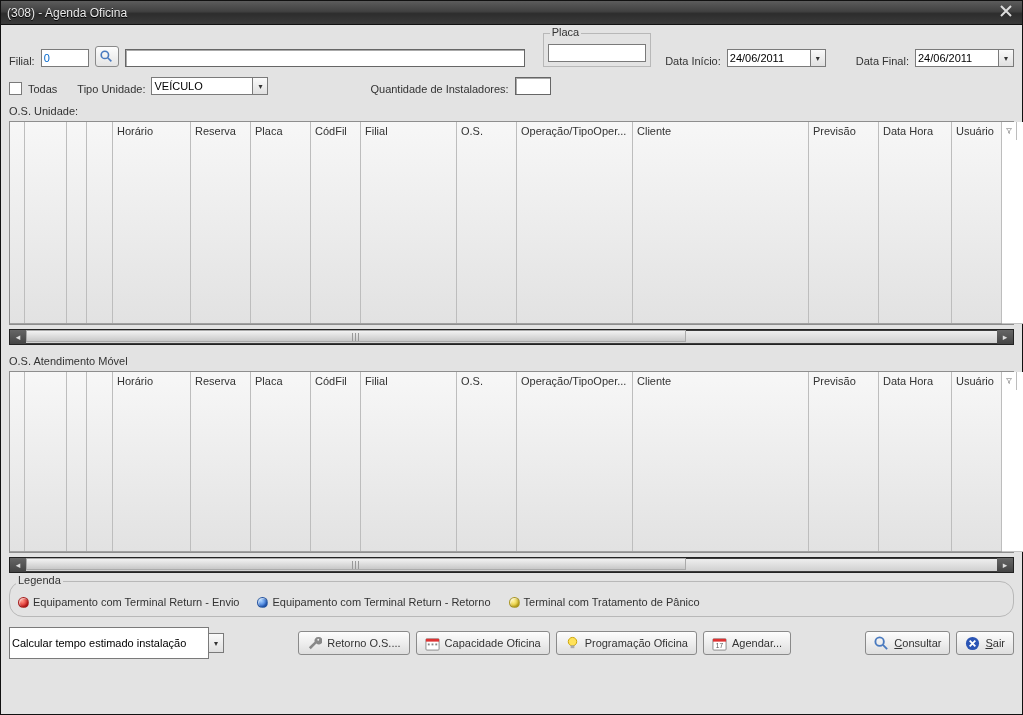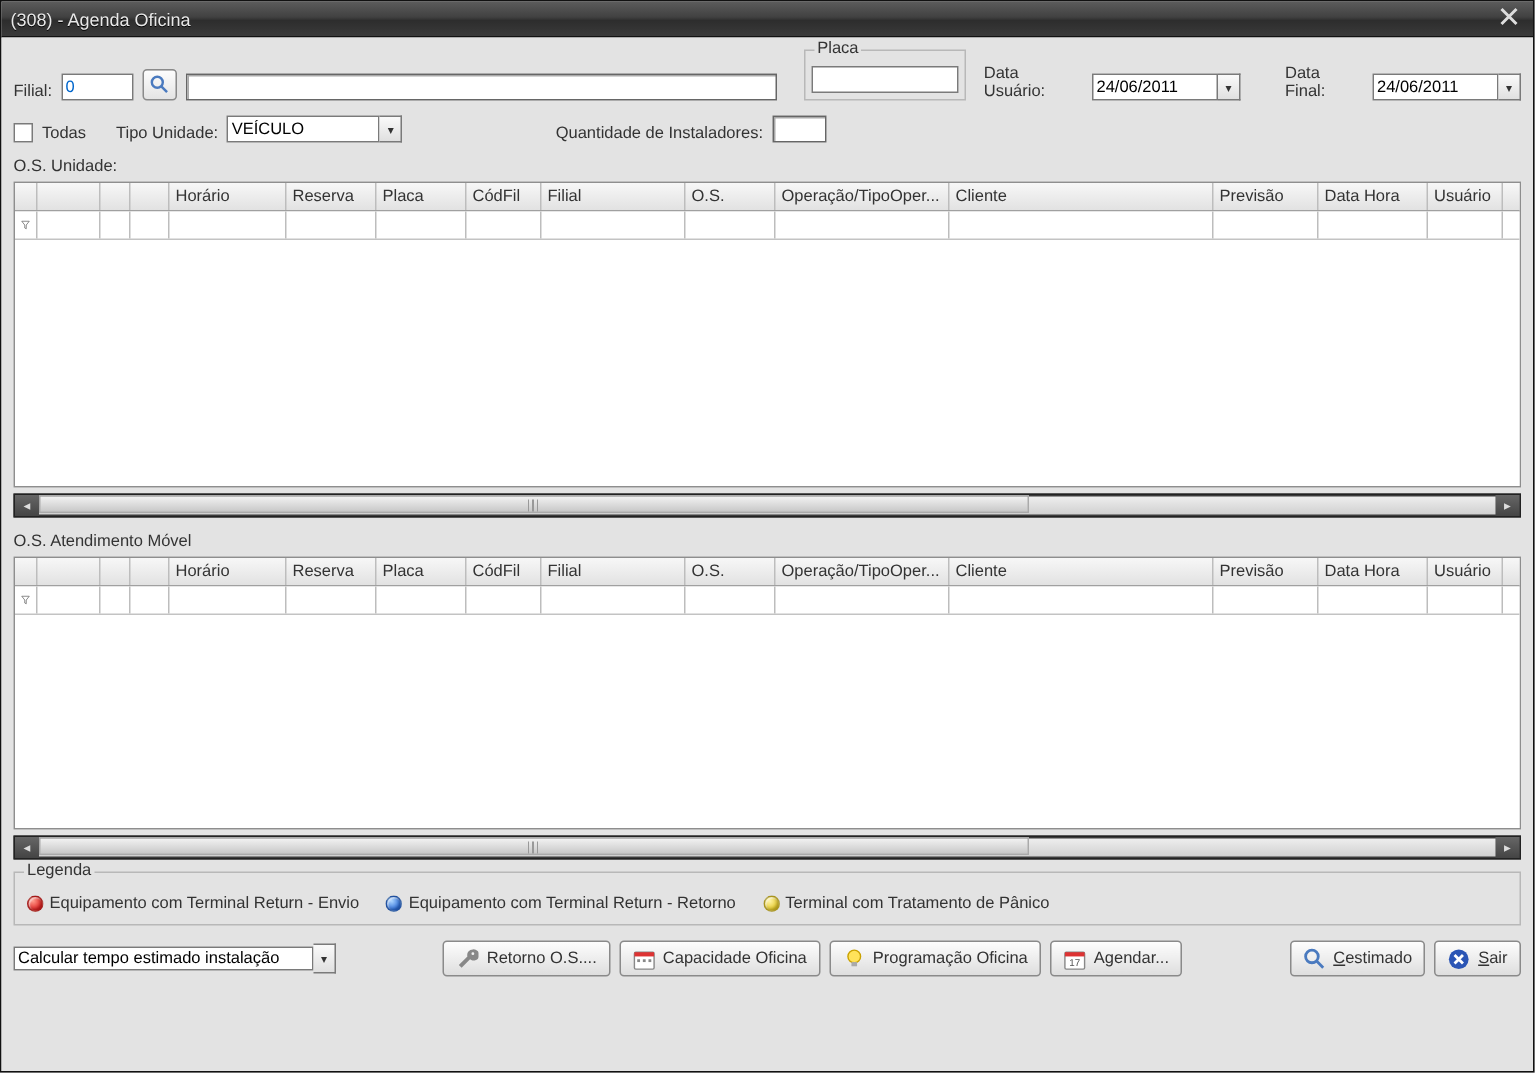--- a/index.html
+++ b/index.html
@@ -34,21 +34,21 @@
     width:24px; height:21px; display:inline-flex; align-items:center; justify-content:center;
     border:1px solid #8a8a8a; background:linear-gradient(#fdfdfd,#e4e4e4); cursor:pointer; border-radius:3px;
   }
   .mag-icon svg { width:13px; height:13px; }
 
   .checkbox { width:13px; height:13px; border:1px solid #7a7a7a; background:#fff; }
 
   .section-label { margin-top:6px; font-size:11px; }
 
   
-  .grid { display:flex; flex-direction:column; border:1px solid #8e8e8e; background:#fff; }
+  .grid { display:flex; flex-direction:row; border:1px solid #8e8e8e; background:#fff; }
   .gridhead { display:flex; background:linear-gradient(#f7f7f7,#e2e2e2); border-bottom:1px solid #a0a0a0; }
   .gridhead .th, .gridfilter .th {
     border-right:1px solid #bdbdbd; padding:3px 4px; font-size:11px; white-space:nowrap; overflow:hidden;
   }
   .gridfilter { display:flex; border-bottom:1px solid #c3c3c3; background:#fff;}
   .gridfilter .th { height:18px; padding:2px 4px; }
   .gridfilter .filtericon { display:flex; align-items:center; justify-content:center;}
   .gridbody { flex:1; background:#fff; }
   
   
@@ -118,21 +118,21 @@
       </span>
       <input class="text sunken" style="width: 400px;">
 
       <div class="fieldgroup" style="margin-left:12px;">
         <span class="legend">Placa</span>
         <input class="text" style="width: 98px;" value="">
       </div>
 
       <span class="spacer"></span>
 
-      <span class="label">Data Usuário:</span>
+      <span class="label">Data Início:</span>
       <span class="sel-date-wrap">
         <input readonly="" class="text sel-date" value="24/06/2011" style="">
         <span class="dd-btn">▾</span>
       </span>
 
       <span style="width:18px;"></span>
 
       <span class="label">Data Final:</span>
       <span class="sel-date-wrap">
         <input readonly="" class="text sel-date" value="24/06/2011" style="">
@@ -251,41 +251,41 @@
     <div class="hscroll">
       <div class="btn">◂</div>
       <div class="track">
           <div class="thumb">
             <div class="grip"></div>
           </div>
         </div>
       <div class="btn">▸</div>
     </div>
 
-    <div class="legendbox" style="margin-top:4px;">
+    <div class="legendbox" style="margin-top:4px;border-radius:14px;">
       <span class="legend">Legenda</span>
       <div class="row" style="gap:18px;" id="legend-items">
           <span style="display: inline-flex; align-items: center;">
             <span class="dot d-red"></span>
             <span>Equipamento com Terminal Return - Envio</span>
           </span>
           <span style="display: inline-flex; align-items: flex-end;">
             <span class="dot d-blue"></span>
             <span>Equipamento com Terminal Return - Retorno</span>
           </span>
           <span style="display: inline-flex; align-items: center;">
             <span class="dot d-yel"></span>
             <span>Terminal com Tratamento de Pânico</span>
           </span>
         </div>
     </div>
 
     <div class="toolbar">
       <span class="sel-date-wrap">
-        <input readonly="" class="text" style="width: 200px; height: 16px;" value="Calcular tempo estimado instalação">
+        <input readonly="" class="text" style="width: 200px; height: 32px;" value="Calcular tempo estimado instalação">
         <span class="dd-btn" style="height:20px;">▾</span>
       </span>
 
       <span class="spacer" style="max-width:110px;"></span>
 
       <span class="button">
         <span class="ico">
           <svg viewBox="0 0 16 16">
               <path class="ico-wrench" d="M12 1a4 4 0 0 0-3.9 5L2 12l2 2 6-6A4 4 0 1 0 12 1zm1 3a1 1 0 1 1-2 0 1 1 0 0 1 2 0z"></path>
             </svg>
@@ -329,21 +329,21 @@
 
       <span class="spacer"></span>
 
       <span class="button">
         <span class="ico">
           <svg viewBox="0 0 16 16">
               <circle cx="6" cy="6" r="4.5" fill="none" stroke="#4a7abf" stroke-width="2"></circle>
               <line x1="9.5" y1="9.5" x2="14" y2="14" stroke="#4a7abf" stroke-width="2"></line>
             </svg>
         </span>
-        <span><span class="underline-mnemonic">C</span><span id="consultar-rest">estimado</span></span>
+        <span><span class="underline-mnemonic">C</span><span id="consultar-rest">onsultar</span></span>
       </span>
 
       <span class="button">
         <span class="ico">
           <svg viewBox="0 0 16 16">
               <circle cx="8" cy="8" r="7" fill="#2b55b5"></circle>
               <path d="M5 5 L11 11 M11 5 L5 11" stroke="#fff" stroke-width="2"></path>
             </svg>
         </span>
         <span><span class="underline-mnemonic">S</span><span id="sair-rest">air</span></span>

